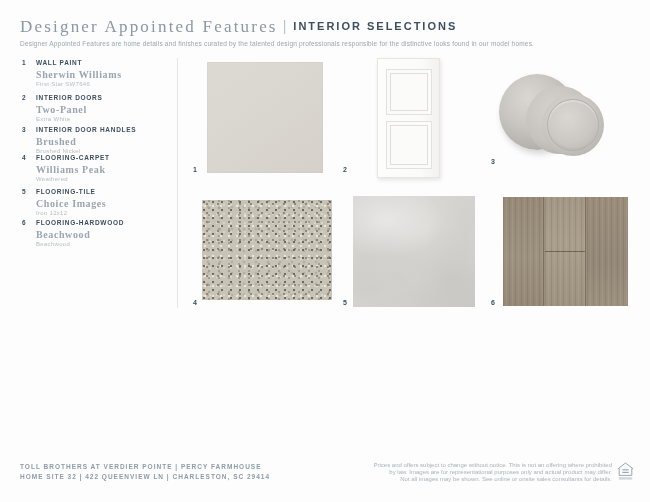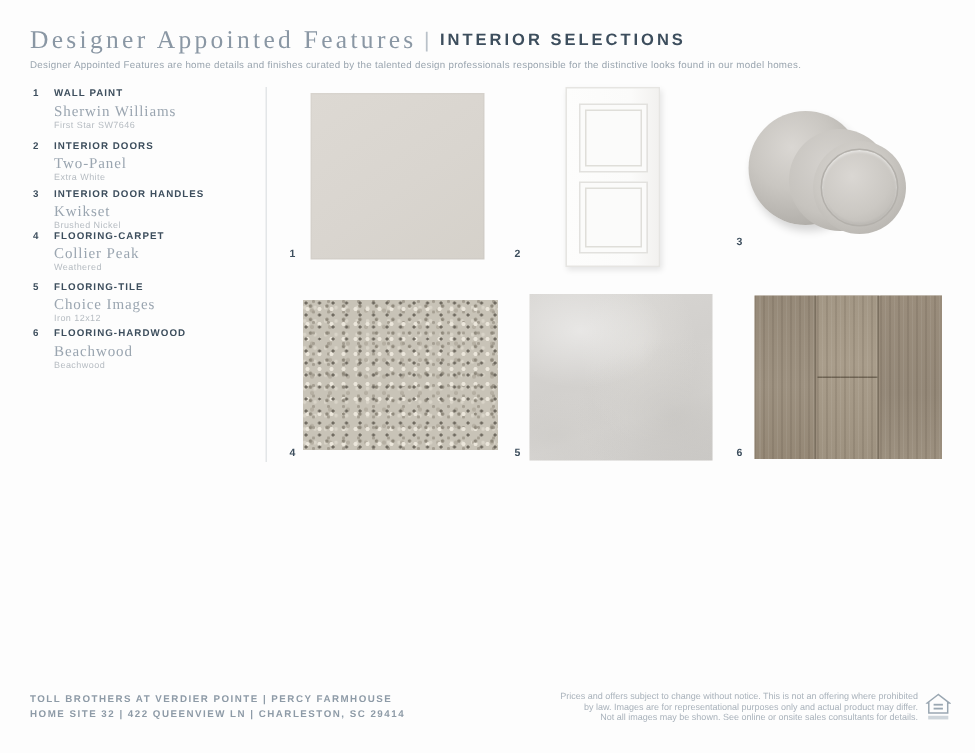--- a/index.html
+++ b/index.html
@@ -27,21 +27,21 @@
 
   
   .sel { position:absolute; left:20px; width:155px; }
   .sel-num {
     position:absolute; left:2px; top:0; font-size:6.5px; font-weight:bold; color:#3d4e5d;
   }
   .sel-text { position:absolute; left:16px; top:0; }
   .sel-cat { font-size:6.5px; font-weight:bold; color:#3d4e5d; letter-spacing:0.7px; }
   .sel-name {
     font-family:"Liberation Serif", serif; font-size:10px; color:#9aa5b0;
-    letter-spacing:0.6px; margin-top:3px;
+    letter-spacing:0.6px; margin-top:3px;font-weight:bold;
   }
   .sel-detail { font-size:6px; color:#b6bcc2; letter-spacing:0.3px; margin-top:1px; }
 
   .v-divider {
     position:absolute; left:177px; top:58px; width:1px; height:250px; background:#e3e6e8;
   }
 
   
   .sw-num { position:absolute; font-size:7px; font-weight:bold; color:#3d4e5d; }
 
@@ -169,29 +169,29 @@
     <div class="sel-text">
       <div class="sel-cat">INTERIOR DOORS</div>
       <div class="sel-name">Two-Panel</div>
       <div class="sel-detail">Extra White</div>
     </div>
   </div>
   <div class="sel" style="top:126px">
     <span class="sel-num">3</span>
     <div class="sel-text">
       <div class="sel-cat">INTERIOR DOOR HANDLES</div>
-      <div class="sel-name">Kwikset</div>
+      <div class="sel-name">Brushed</div>
       <div class="sel-detail">Brushed Nickel</div>
     </div>
   </div>
   <div class="sel" style="top:154px">
     <span class="sel-num">4</span>
     <div class="sel-text">
       <div class="sel-cat">FLOORING-CARPET</div>
-      <div class="sel-name">Collier Peak</div>
+      <div class="sel-name">Williams Peak</div>
       <div class="sel-detail">Weathered</div>
     </div>
   </div>
   <div class="sel" style="top:188px">
     <span class="sel-num">5</span>
     <div class="sel-text">
       <div class="sel-cat">FLOORING-TILE</div>
       <div class="sel-name">Choice Images</div>
       <div class="sel-detail">Iron 12x12</div>
     </div>

